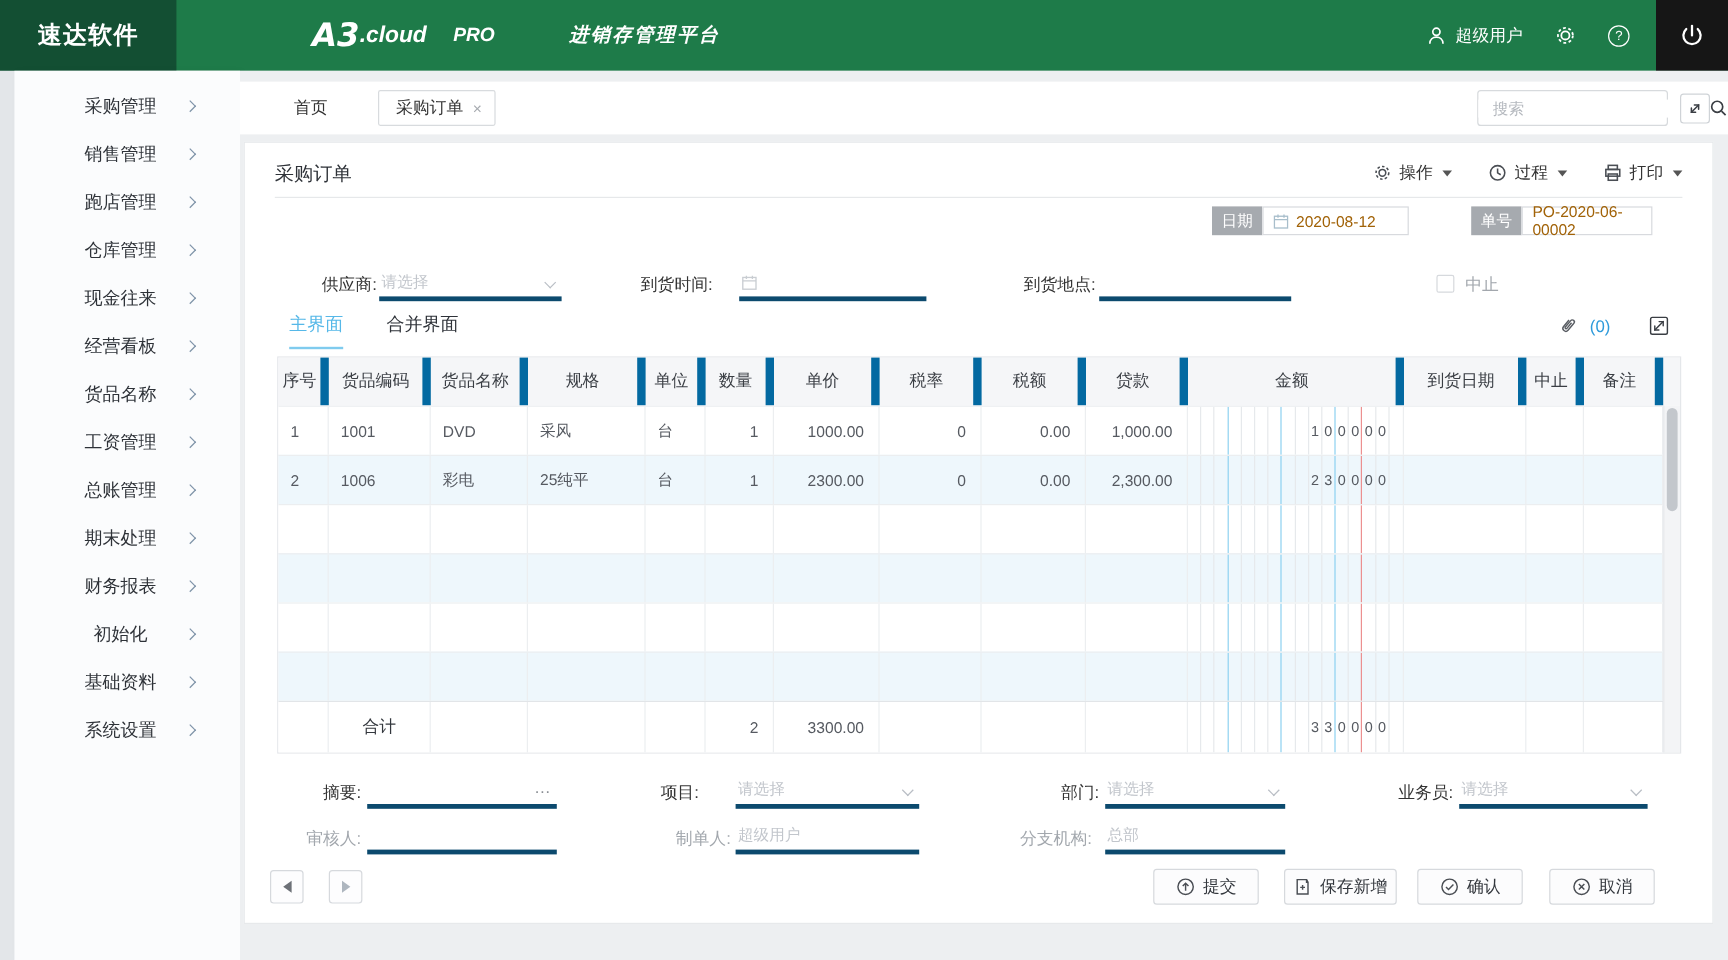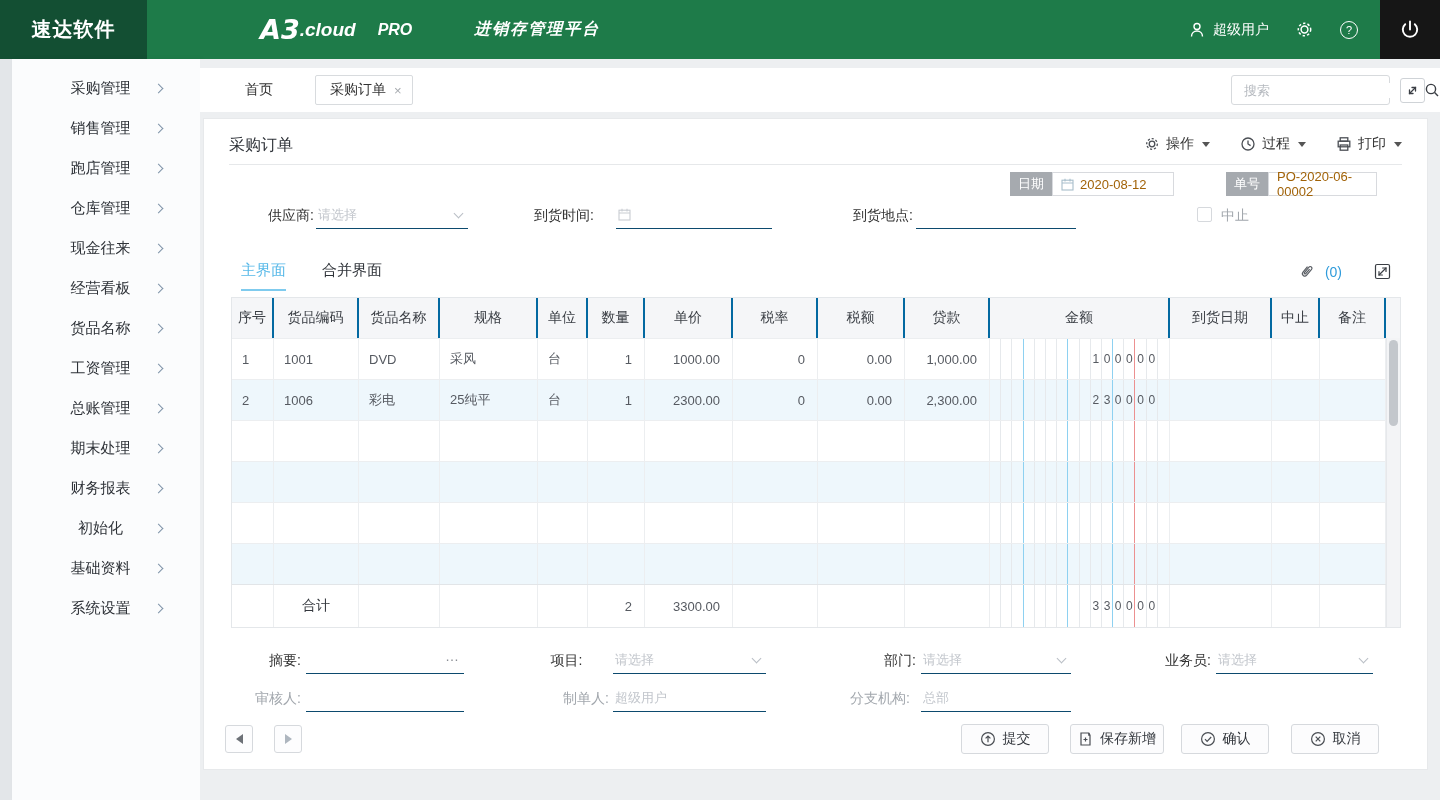--- a/index.html
+++ b/index.html
@@ -48,38 +48,38 @@
   .title-tools { position:absolute; top:16px; right:25px; display:flex; gap:30px;font-family:Liberation Mono, monospace; }
   .tool-item { display:flex; align-items:center; gap:6px; font-size:14px; color:#333; cursor:pointer; }
   .caret { width:0; height:0; border-left:4px solid transparent; border-right:4px solid transparent; border-top:5px solid #555; margin-left:2px; }
   .title-divider { position:absolute; top:45px; left:25px; right:25px; border-bottom:1px solid #e6e8ea; }
 
   .doc-row { position:absolute; top:53px; right:50px; display:flex; gap:52px; }
   .doc-group { display:flex; }
   .badge { height:24px; padding:0 8px; background:#a6aaaf; color:#fff; font-size:13px; display:flex; align-items:center; }
   .doc-input { height:24px; border:1px solid #d8dade; background:#fff; display:flex; align-items:center; gap:6px; padding:0 8px; font-size:13px; color:#a16207; }
 
-  .supplier-row { position:absolute; top:82px; left:0; right:0; height:30px; font-size:14px;padding-left:40px; }
+  .supplier-row { position:absolute; top:104px; left:0; right:0; height:30px; font-size:14px;padding-left:40px; }
   .f-label { position:absolute; color:#333; line-height:28px; }
   .f-label.dim { color:#a2a7ad; }
-  .u-input { position:absolute; height:28px; border-bottom:1px solid #0c4a6e; font-size:13px; color:#4a4e54; display:flex; align-items:center; padding:0 2px; }
+  .u-input { position:absolute; height:28px; border-bottom:4px solid #0c4a6e; font-size:13px; color:#4a4e54; display:flex; align-items:center; padding:0 2px; }
   .ph { color:#c2c6cc; }
   .sel-chev { position:absolute; right:6px; top:9px; width:7px; height:7px; border-right:1.2px solid #b9bec5; border-bottom:1.2px solid #b9bec5; transform:rotate(45deg); }
   .checkbox { position:absolute; width:15px; height:15px; border:1px solid #d6d9dd; border-radius:2px; background:#fff; top:6px; cursor:pointer; }
 
   .view-tabs { position:absolute; top:142px; left:37px; display:flex; gap:36px; font-size:15px; }
   .vtab { padding-bottom:9px; color:#2e3238; cursor:pointer; }
   .vtab.active { color:#56b8e8; border-bottom:2px solid #7fcbee; }
   .attach-zone { position:absolute; top:144px; right:36px; display:flex; align-items:center; gap:10px; font-size:14px; color:#333; }
   .attach-count { color:#2f9bdb; }
 
   
   .table { position:absolute; top:178px; left:27px; width:1170px; border:1px solid #e4e7ea; background:#fff; }
   .thead { display:grid; grid-template-columns:42px 85px 81px 98px 50px 57px 88px 85px 87px 85px 180px 102px 48px 66px 14px; background:#f5f6f8; height:40px; }
-  .th { border-right:2px solid #0369a1; display:flex; align-items:center; justify-content:center; font-size:14px; color:#3a3e44; }
+  .th { border-right:7px solid #0369a1; display:flex; align-items:center; justify-content:center; font-size:14px; color:#3a3e44; }
   .th:last-child { border-right:none; }
   .tbody { position:relative; }
   .tr { display:grid; grid-template-columns:42px 85px 81px 98px 50px 57px 88px 85px 87px 85px 180px 102px 48px 66px; width:1154px; height:41px; border-top:1px solid #eceef0; background:#fff; }
   .tr.alt { background:#eef7fc; }
   .tr.total { height:43px; border-top:1px solid #e2e5e8; }
   .td { border-right:1px solid #eceef0; font-size:13px; color:#565a61; display:flex; align-items:center; padding:0 10px; overflow:hidden; }
   .td.num { justify-content:flex-end; padding-right:12px; }
   .td.ctr { justify-content:center; }
   .td.ledger-cell { padding:0; }
   .td .sum-lbl { width:100%; text-align:center; font-size:14px; color:#33373d; }

